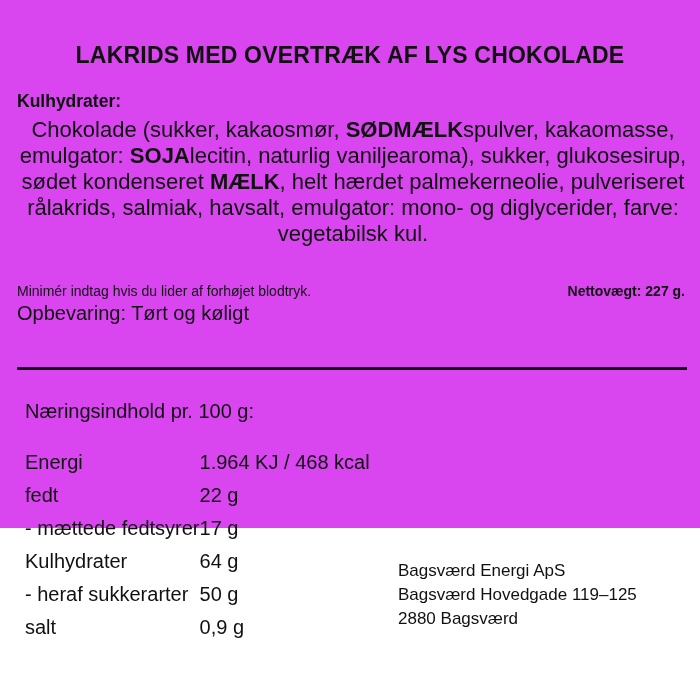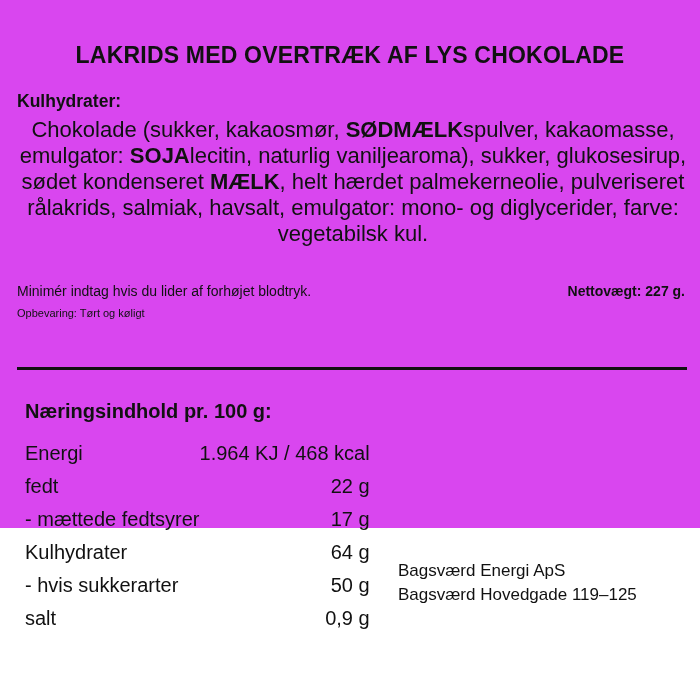--- a/index.html
+++ b/index.html
@@ -80,21 +80,21 @@
     position: absolute;
     right: 2px;
     top: 0;
     font-weight: bold;
   }
 
   .storage-text {
     position: absolute;
     left: 17px;
     top: 301px;
-    font-size: 11px;
+    font-size: 20px;
     line-height: 24px;
   }
 
   
   .divider {
     position: absolute;
     left: 17px;
     top: 367px;
     width: 670px;
     height: 0;
@@ -103,23 +103,23 @@
 
   
   .nutrition-block {
     position: absolute;
     left: 25px;
     top: 396px;
     width: 305px;
   }
   .nutrition-heading {
     font-size: 20px;
-    font-weight: bold;
+    font-weight: normal;
     line-height: 30px;
-    margin-bottom: 11px;
+    margin-bottom: 20px;
     white-space: nowrap;
   }
   .nutrition-table {
     width: 305px;
     border-collapse: collapse;
   }
   .nutrition-table tr {
     height: 33px;
     margin-left: 16px;
   }
@@ -127,21 +127,21 @@
     padding: 0;
     font-size: 20px;
     line-height: 33px;
     vertical-align: baseline;
     white-space: nowrap;
   }
   .nutrition-table td.nut-label {
     text-align: left;
   }
   .nutrition-table td.nut-value {
-    text-align: right;
+    text-align: left;
   }
   .nutrition-table tr.energy-row td.nut-value {
     padding-right: 0;
   }
 
   
   .address-block {
     position: absolute;
     left: 398px;
     top: 559px;
@@ -186,29 +186,30 @@
           </tr>
           <tr>
             <td class="nut-label"> - mættede fedtsyrer</td>
             <td class="nut-value">17 g</td>
           </tr>
           <tr>
             <td class="nut-label">Kulhydrater</td>
             <td class="nut-value">64 g</td>
           </tr>
           <tr>
-            <td class="nut-label">- hvis sukkerarter</td>
+            <td class="nut-label">- heraf sukkerarter</td>
             <td class="nut-value">50 g</td>
           </tr>
           <tr>
             <td class="nut-label">salt</td>
             <td class="nut-value">0,9 g</td>
           </tr>
         </tbody>
     </table>
   </div>
 
   <div class="address-block">
       <div class="address-line">Bagsværd Energi ApS</div>
       <div class="address-line">Bagsværd Hovedgade 119–125</div>
+      <div class="address-line">2880 Bagsværd</div>
     </div>
 
 </div>
 
 </body></html>

